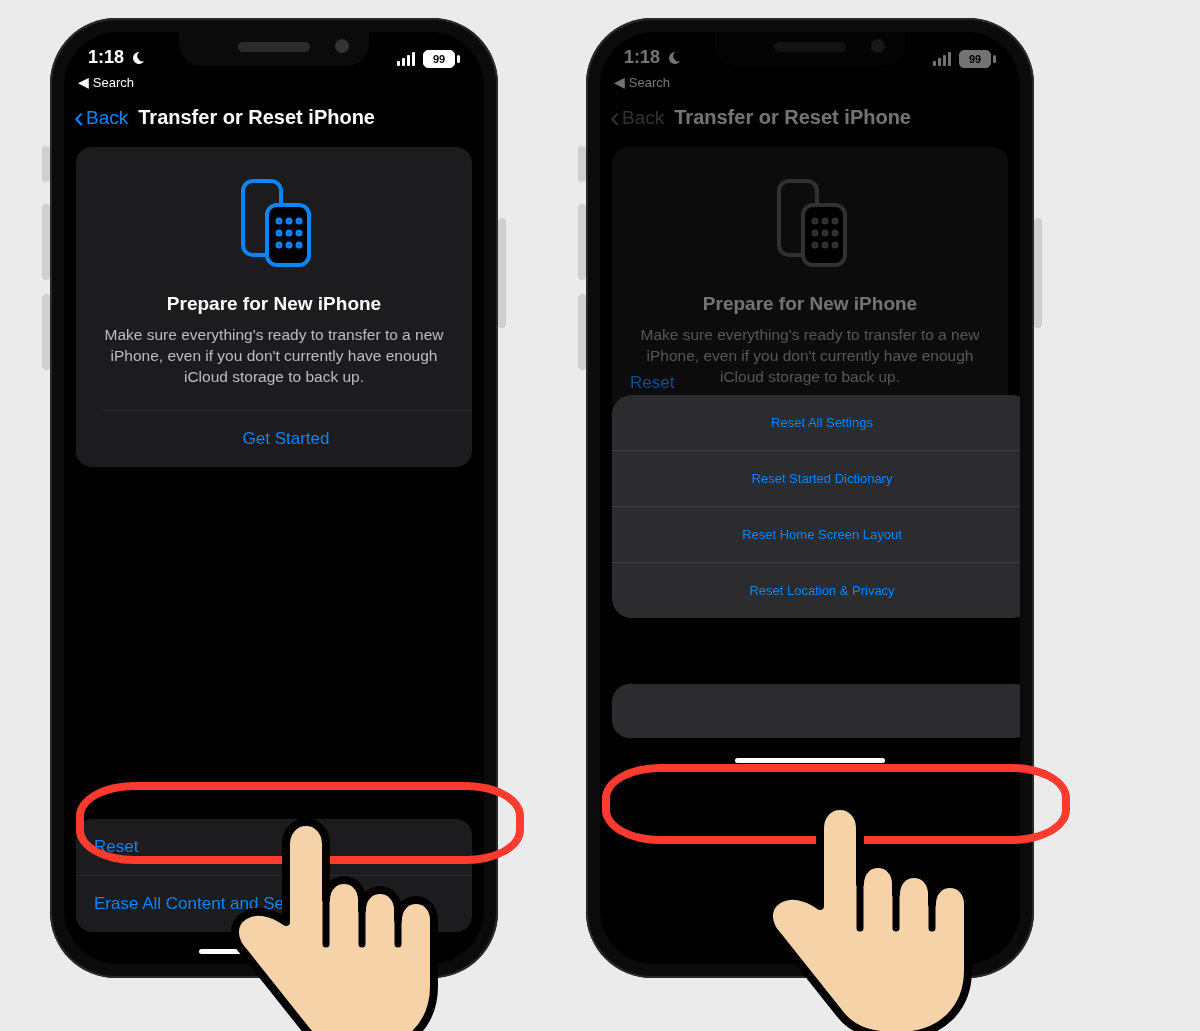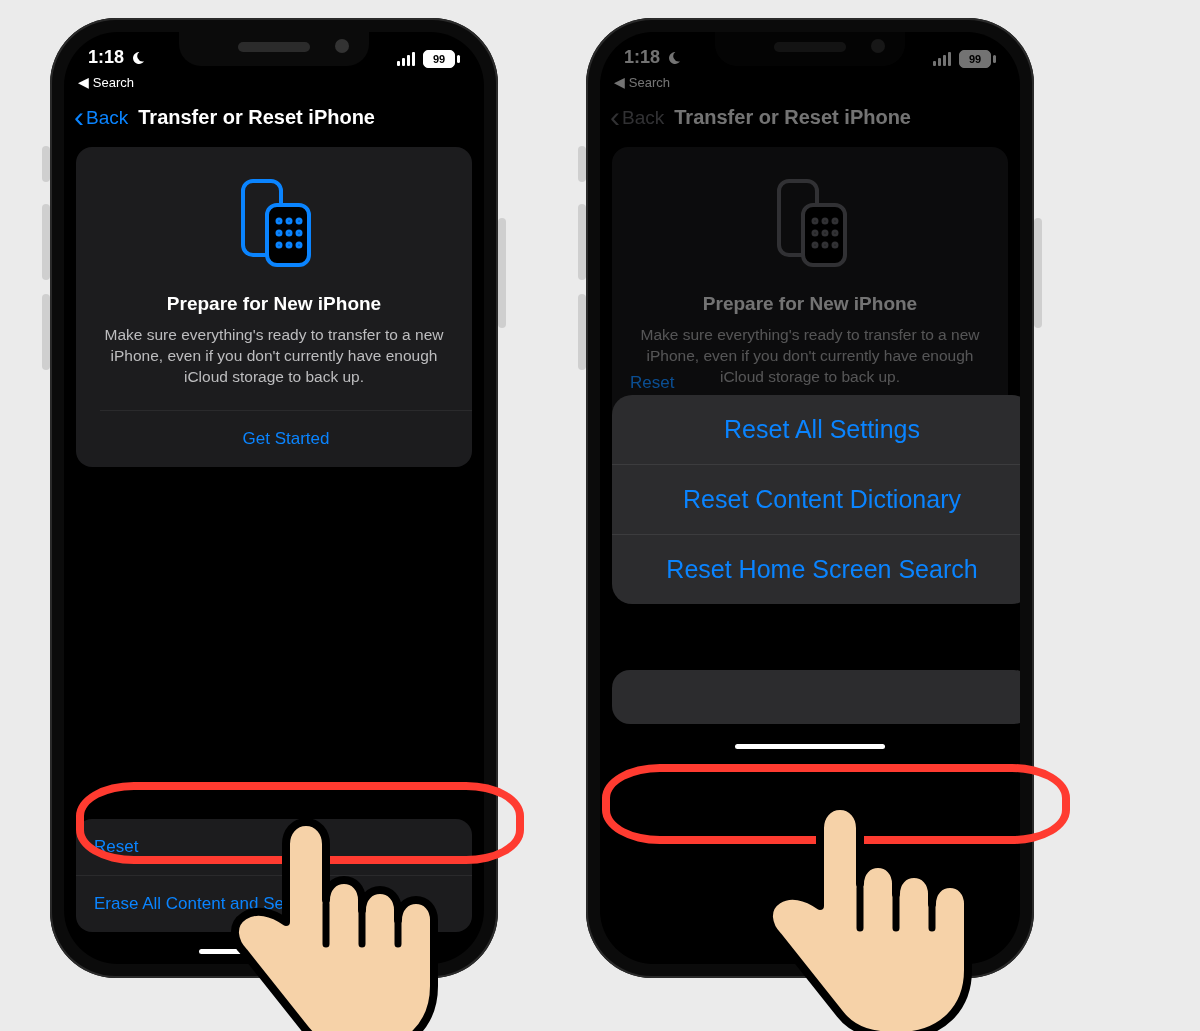--- a/index.html
+++ b/index.html
@@ -149,21 +149,21 @@
     padding:18px 18px;border-top:1px solid #2a2a2c;color:var(--blue);font-size:17px;text-align:left;
   }
   .list .row:first-child{border-top:none;}
   
   .menu{
     position:absolute;left:12px;right:12px;bottom:96px;
     background:var(--card2);
     border-radius:20px;overflow:hidden;
   }
   .menu .item{
-    padding:20px 4px;text-align:center;font-size:25px;color:var(--blue);
+    padding:20px 4px;text-align:center;font-size:13px;color:var(--blue);
     border-top:1px solid #3c3c3e;
   }
   .menu .item:first-child{border-top:none;}
   .ghost-block{
     position:absolute;left:12px;right:12px;bottom:30px;height:54px;
     background:var(--card2);border-radius:18px;
   }
   .ghost-text{
     position:absolute;left:30px;bottom:98px;
     font-size:17px;color:var(--blue);opacity:.55;
@@ -356,22 +356,23 @@
         </div>
       </div>
 
       
       <div class="dim"></div>
 
       <span class="ghost-text above-dim">Reset</span>
 
       <div class="menu above-dim">
         <div class="item">Reset All Settings</div>
-        <div class="item">Reset Content Dictionary</div>
-        <div class="item">Reset Home Screen Search</div>
+        <div class="item">Reset Started Dictionary</div>
+        <div class="item">Reset Home Screen Layout</div>
+        <div class="item">Reset Location &amp; Privacy</div>
       </div>
 
       <div class="ghost-block above-dim"></div>
 
       <div class="home-ind above-dim"></div>
     </div>
 
     <div class="anno-ring" style="left:16px;top:746px;width:468px;height:80px;z-index:96;"></div>
     <div class="hand" style="left:148px;top:766px;width:250px;height:260px;z-index:97;">
       <svg viewBox="0 0 250 260" width="250" height="260">

